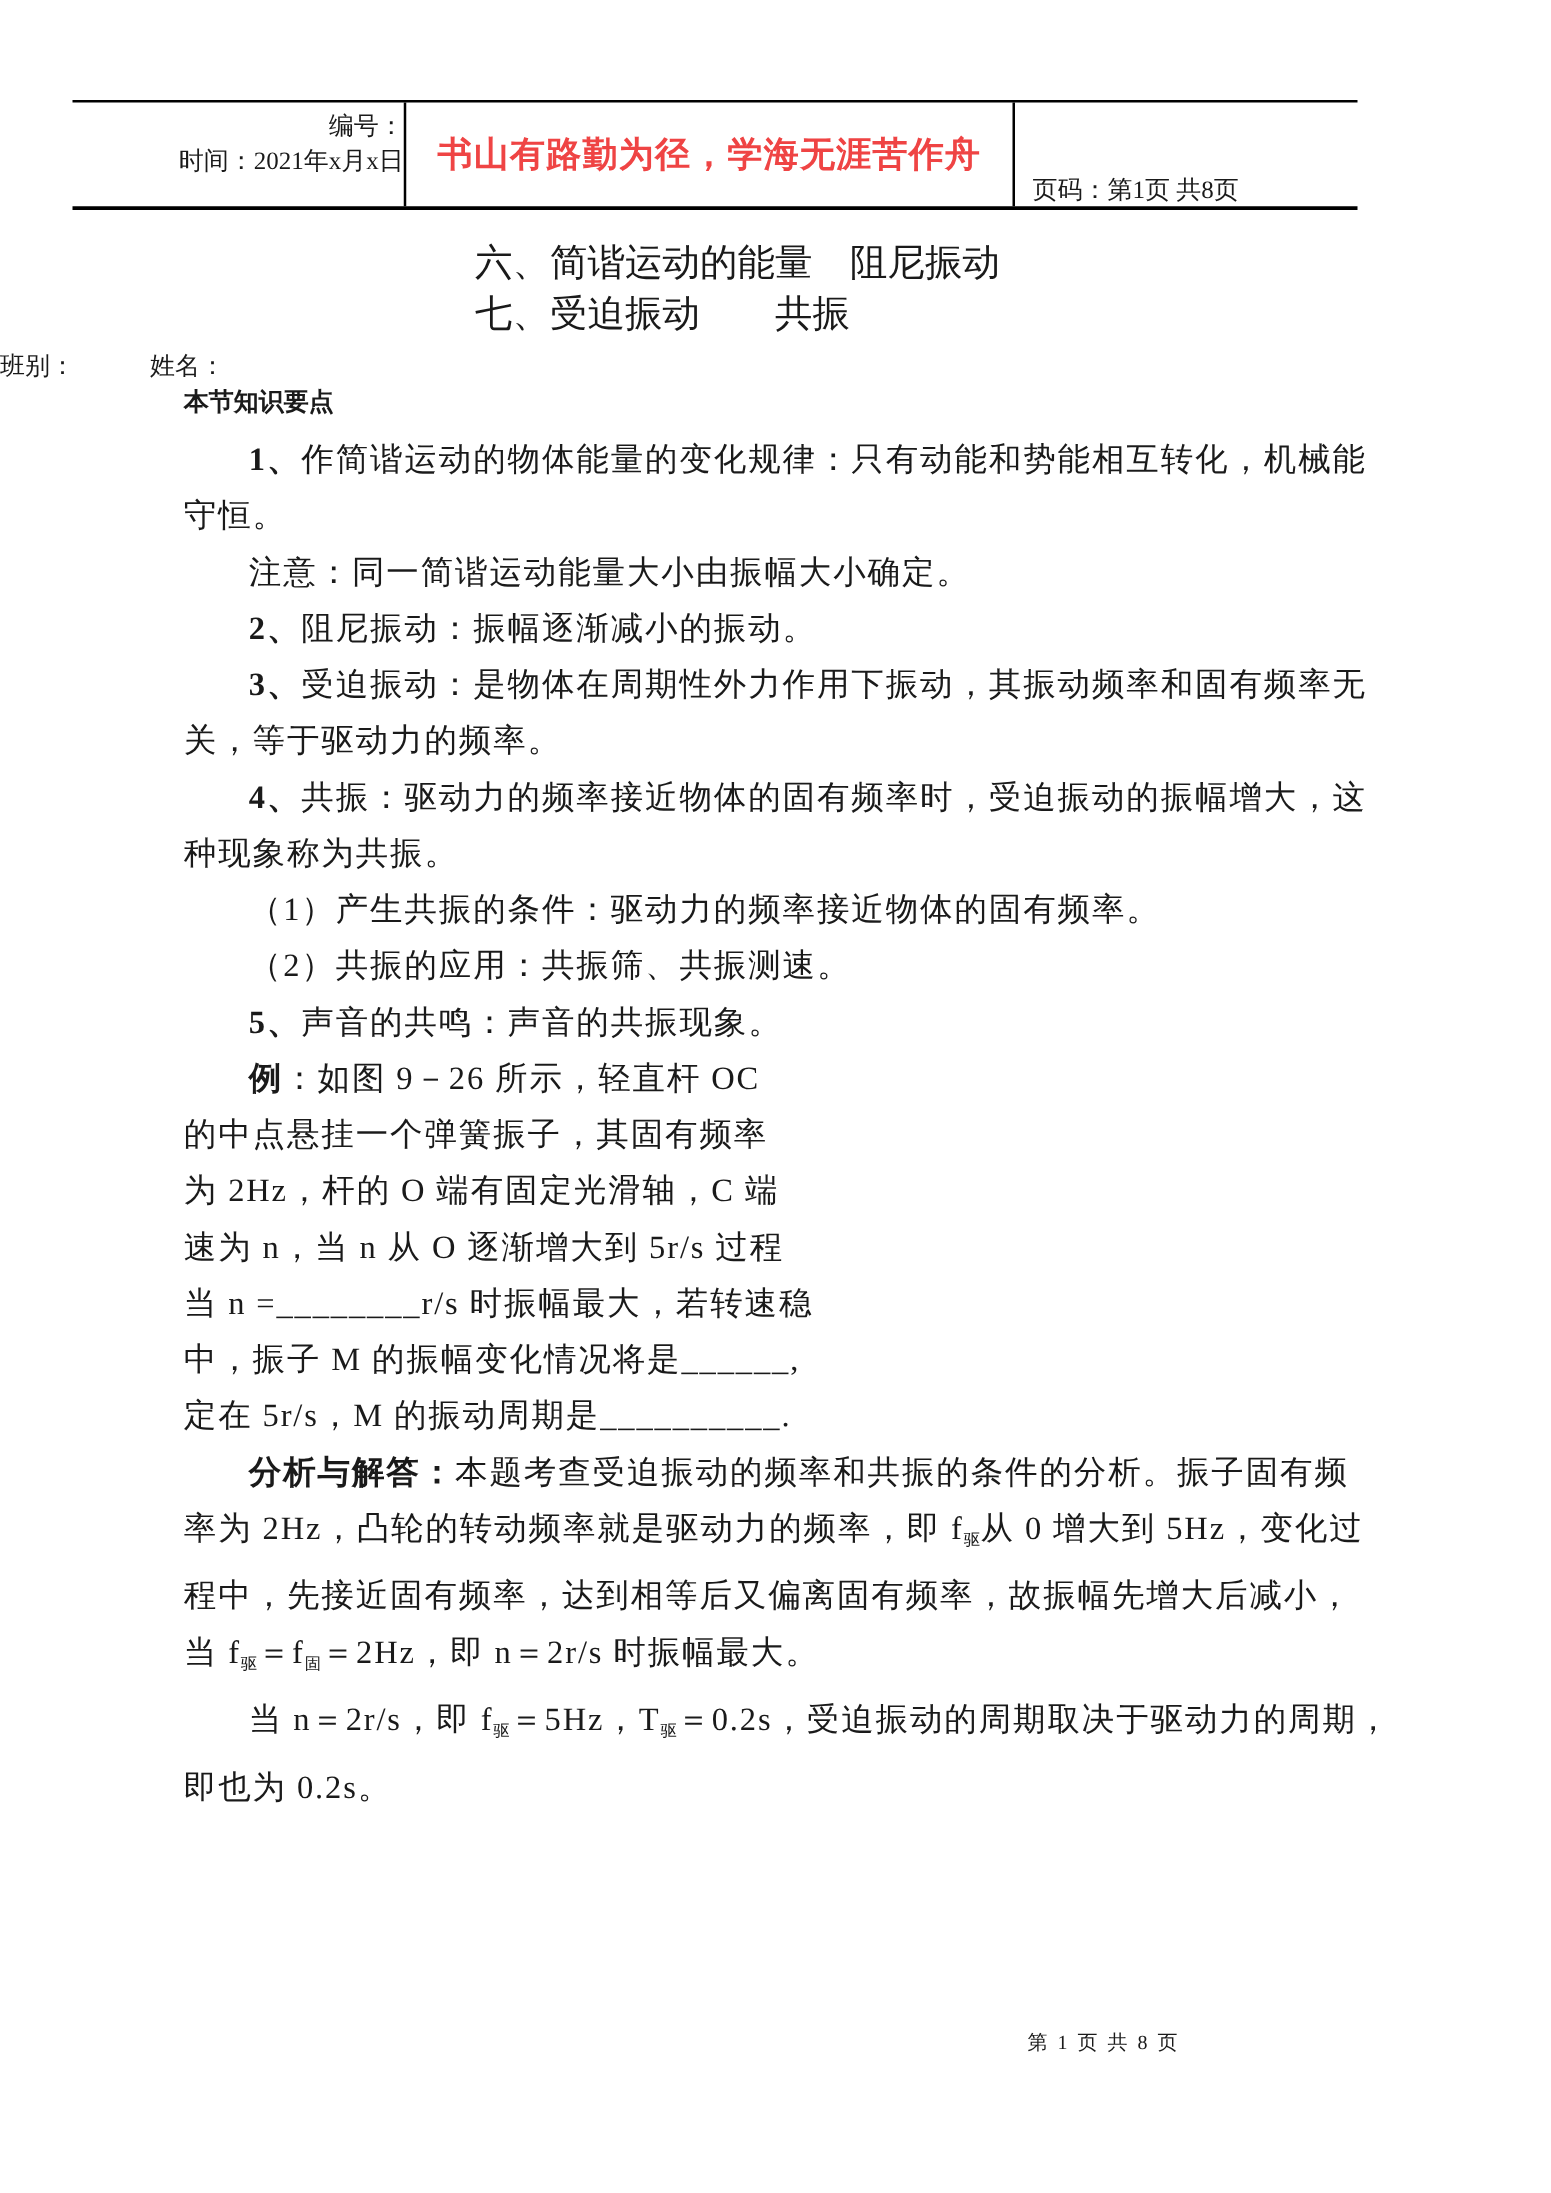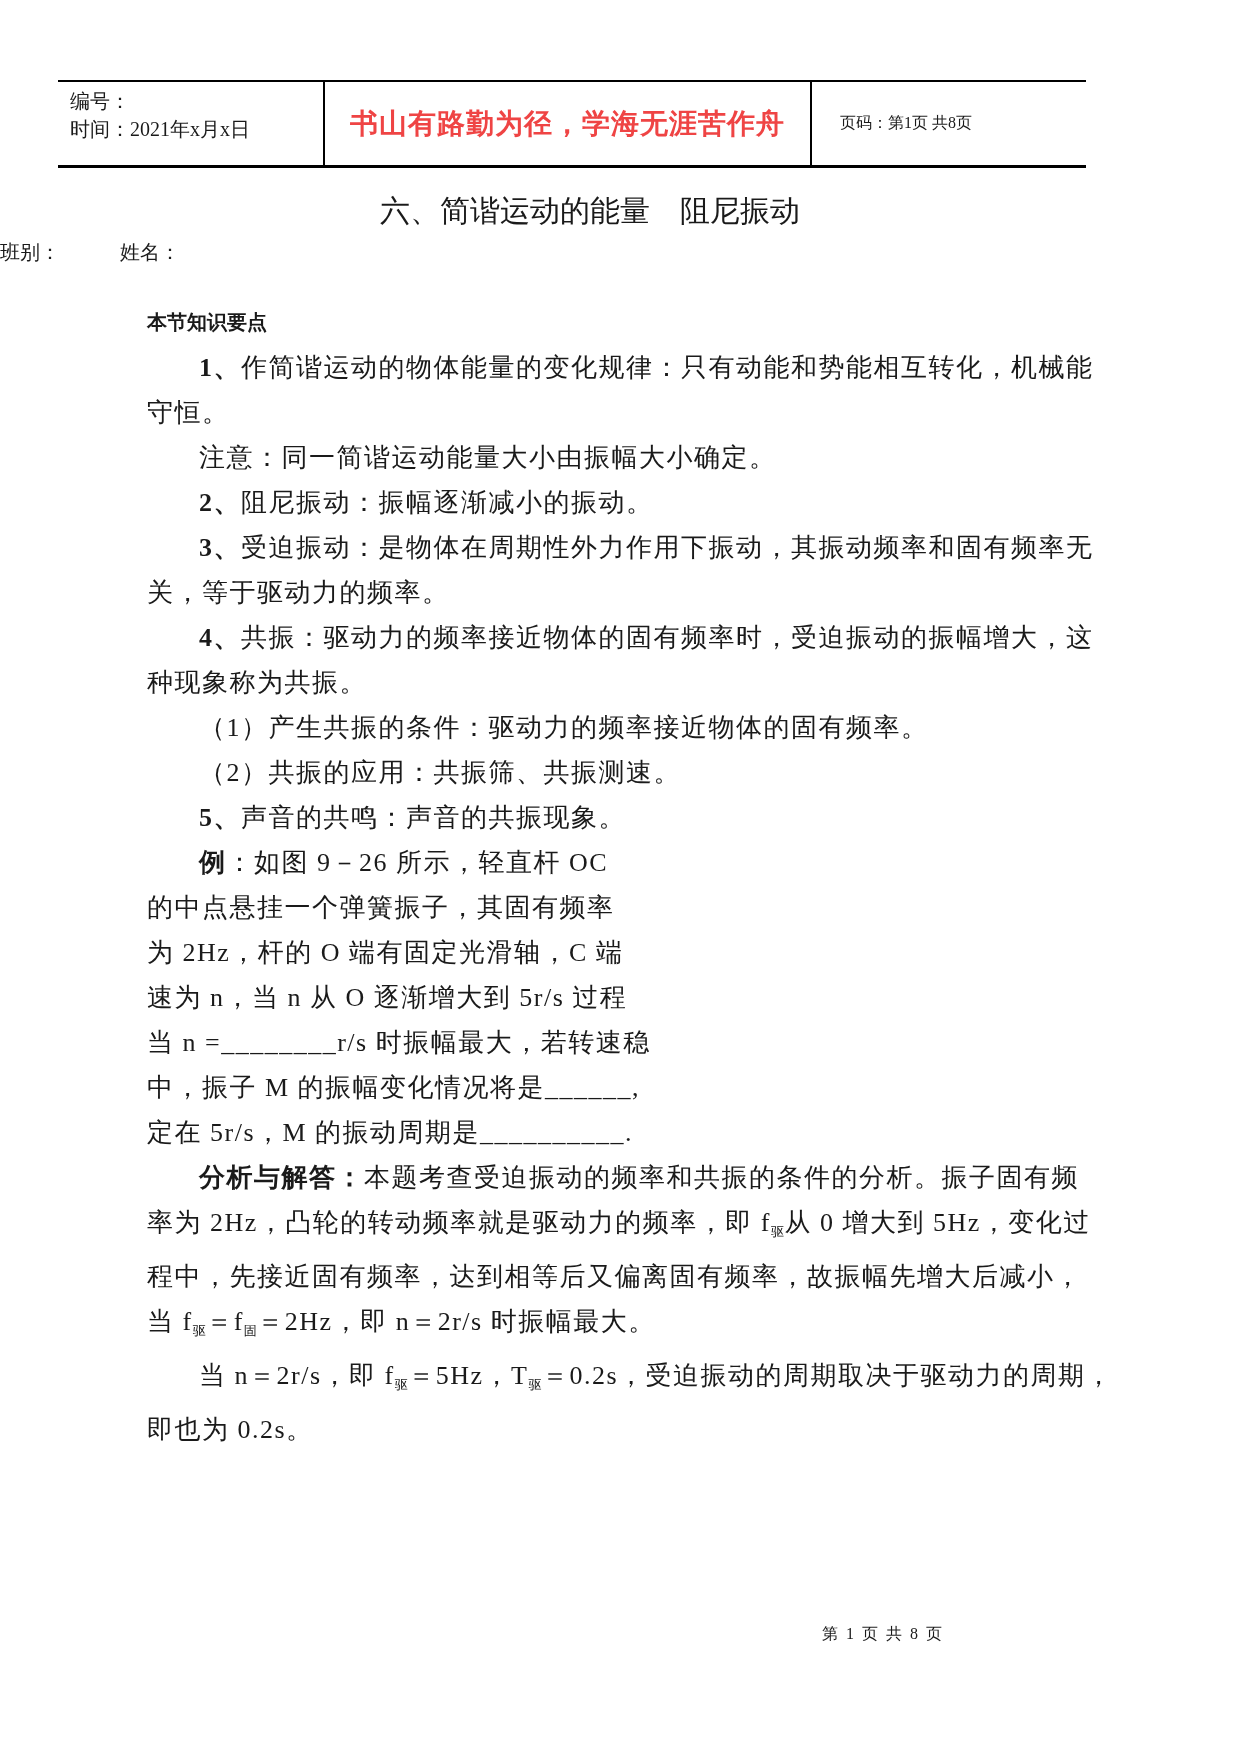--- a/index.html
+++ b/index.html
@@ -8,25 +8,25 @@
     font-family:"Liberation Serif","DejaVu Serif",serif; color:#1a1a1a;
     overflow:hidden;
   }
   
   .header-table {
     position:absolute; left:58px; top:80px; width:1028px; height:88px;
     display:flex; box-sizing:border-box;
     border-top:2px solid #000; border-bottom:3px solid #000;
   }
   .ht-cell { box-sizing:border-box; }
-  .ht-c1 { width:265px; padding:5px 0 0 12px; font-size:20px; line-height:28px; }
+  .ht-c1 { width:265px; padding:5px 0 0 12px; font-size:20px; line-height:28px;text-align:right; }
   .ht-c2 { width:487px; border-left:2px solid #000; display:flex; align-items:center; justify-content:center;
            font-size:28px; font-weight:bold; letter-spacing:1px; white-space:pre; }
-  .ht-c3 { width:276px; border-left:2px solid #000; display:flex; align-items:center;
-           padding-left:28px; font-size:16px; }
+  .ht-c3 { width:276px; border-left:2px solid #000; display:flex; align-items:flex-end;
+           padding-left:14px; font-size:20px; }
   
   .titles { position:absolute; left:0; top:190px; width:100%; }
   .title-line { margin-left:380px; font-size:30px; font-weight:normal; line-height:41px; white-space:pre; }
   .class-line { font-size:20px; line-height:42px; white-space:pre; }
   
   .body-block { position:absolute; left:147px; top:300px; width:985px; }
   .section-heading { font-size:20px; font-weight:bold; line-height:45px; }
   .line { font-size:26px; line-height:45px; letter-spacing:1.5px; white-space:pre; }
   .line .b { font-weight:bold; }
   .line .sub { font-size:13px; vertical-align:-5px; letter-spacing:0.5px; }
@@ -47,20 +47,21 @@
     <div class="ht-cell ht-c2">
       <span style="color: #ef4444;">书山有路勤为径，学海无涯苦作舟</span>
     </div>
     <div class="ht-cell ht-c3">
       <span>页码：第1页 共8页</span>
     </div>
   </div>
 
   <div class="titles">
     <div class="title-line">六、简谐运动的能量　阻尼振动</div>
+    <div class="title-line">七、受迫振动　　共振</div>
     <div class="class-line">班别：　　　姓名：</div>
   </div>
 
   <div class="body-block">
     <div class="section-heading">本节知识要点</div>
     <div>
         <div class="line indent"><span class="b">1、</span><span>作简谐运动的物体能量的变化规律：只有动能和势能相互转化，机械能</span></div>
         <div class="line"><span>守恒。</span></div>
         <div class="line indent"><span>注意：同一简谐运动能量大小由振幅大小确定。</span></div>
         <div class="line indent"><span class="b">2、</span><span>阻尼振动：振幅逐渐减小的振动。</span></div>

